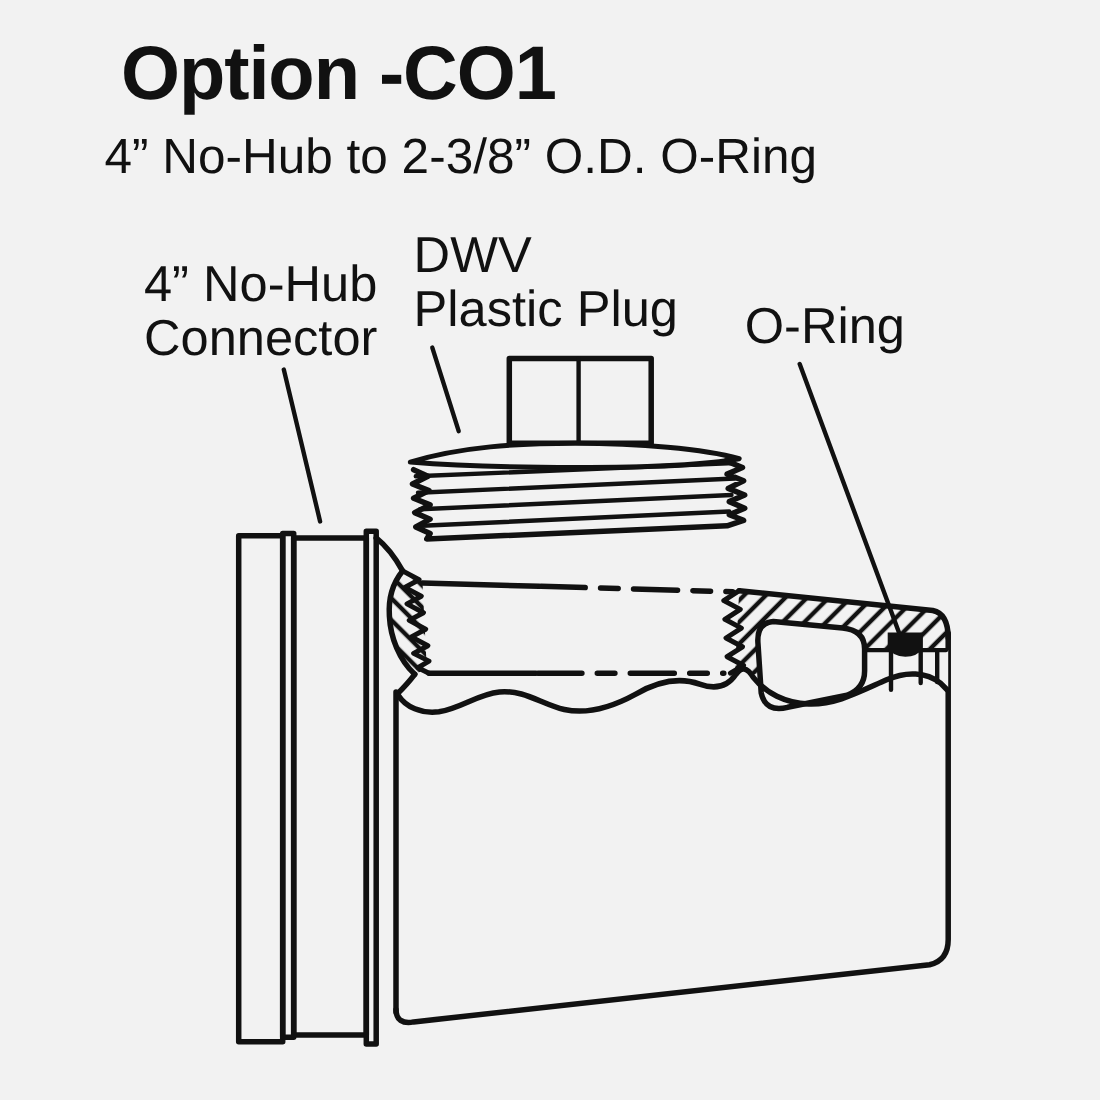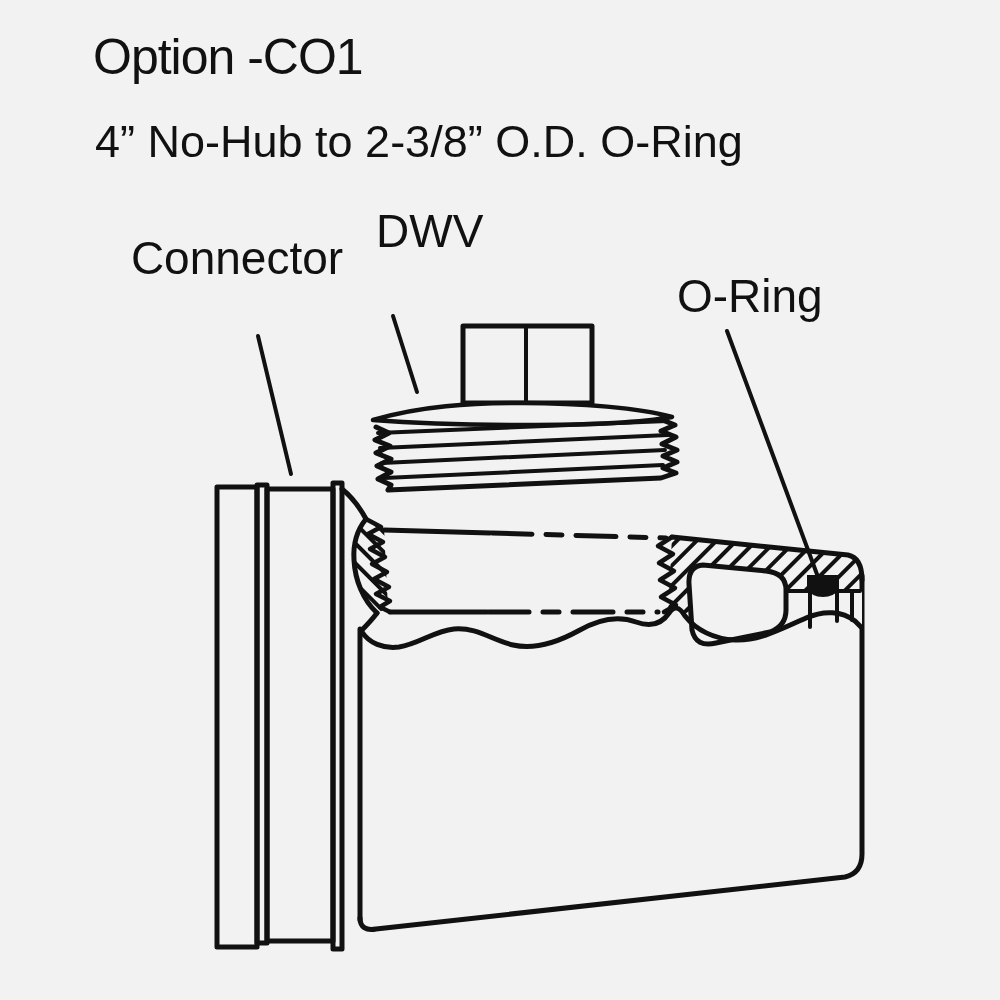--- a/index.html
+++ b/index.html
@@ -4,21 +4,21 @@
 <style>
   html,body{margin:0;padding:0;}
   body{
     width:1000px;height:1000px;position:relative;overflow:hidden;
     background:var(--background,#f2f2f2);
     color:var(--ink,#111);
     font-family:"Liberation Sans", sans-serif;
   }
   .abs{position:absolute;}
   .title{
-    left:93px;top:32px;font-size:50px;font-weight:normal;line-height:1;
+    left:110px;top:32px;font-size:69px;font-weight:bold;line-height:1;
     letter-spacing:-1px;white-space:nowrap;
   }
   .subtitle{
     left:95px;top:119px;font-size:45px;line-height:1;white-space:nowrap;
   }
   .callout{font-size:46px;line-height:49px;white-space:nowrap;}
   .callout-connector{left:108px;top:234px;width:258px;text-align:center;}
   .callout-plug{left:376px;top:207px;text-align:left;}
   .callout-oring{left:677px;top:272px;}
   svg{position:absolute;left:0;top:0;}
@@ -30,25 +30,27 @@
   .oring{fill:var(--oring,#111);}
   .hatchline{stroke:var(--ink,#111);stroke-width:4;}
 </style>
 </head>
 <body>
 
 <div class="abs title">Option -CO1</div>
 <div class="abs subtitle">4” No-Hub to 2-3/8” O.D. O-Ring</div>
 
 <div class="abs callout callout-connector">
+  <div>4” No-Hub</div>
   <div>Connector</div>
 </div>
 
 <div class="abs callout callout-plug">
   <div>DWV</div>
+  <div>Plastic Plug</div>
 </div>
 
 <div class="abs callout callout-oring">O-Ring</div>
 
 <svg width="1000" height="1000" viewBox="0 0 1000 1000">
   <defs>
     <pattern id="hatchR" patternUnits="userSpaceOnUse" width="14" height="14" patternTransform="rotate(45)">
       <line x1="7" y1="-2" x2="7" y2="16" class="hatchline"></line>
     </pattern>
     <pattern id="hatchL" patternUnits="userSpaceOnUse" width="14" height="14" patternTransform="rotate(-45)">

